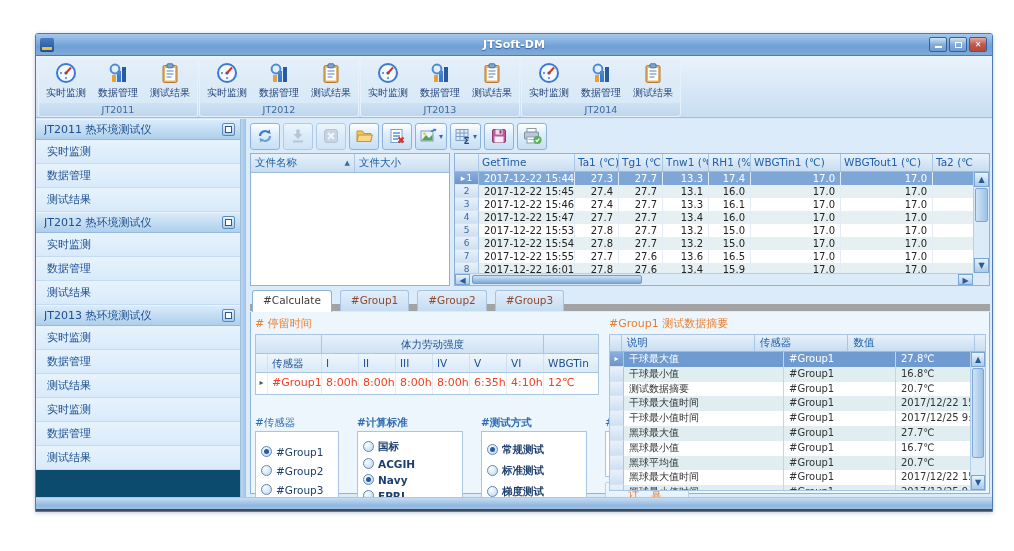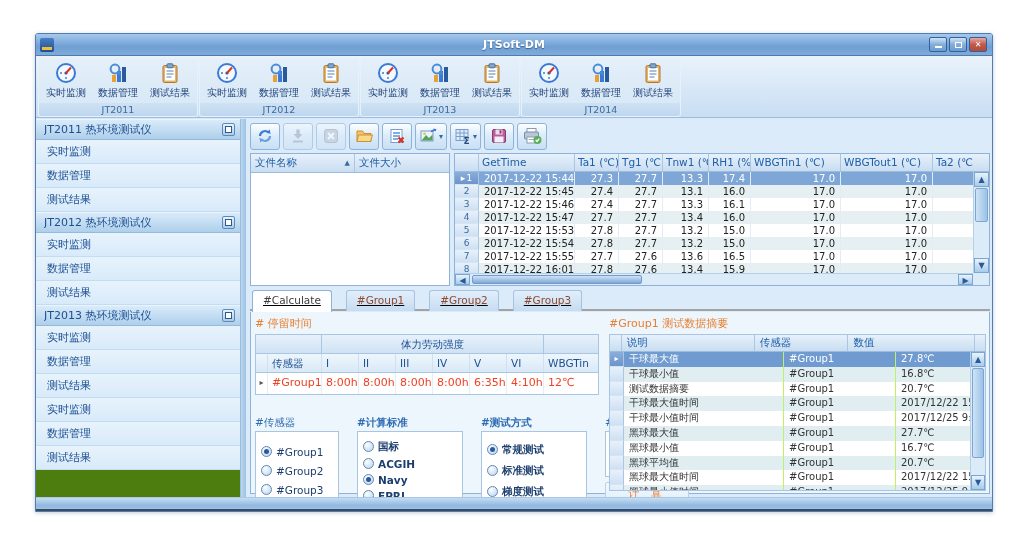--- a/index.html
+++ b/index.html
@@ -33,21 +33,21 @@
     background:linear-gradient(#e4eff9,#d5e7f6); display:flex; flex-direction:column; }
   .rbtns { flex:1; display:flex; justify-content:center; align-items:center; gap:1px; }
   .rbtn { width:51px; height:44px; display:flex; flex-direction:column; align-items:center;
     justify-content:center; border-radius:3px; }
   .rbtn .lbl { font-size:10px; color:#23447c; margin-top:2px; white-space:nowrap; }
   .rcaption { height:13px; text-align:center; font-size:9.5px; color:#3e6a9e;
     background:linear-gradient(#cfe2f4,#bed6ee); border-radius:0 0 3px 3px; line-height:13px; }
 
   
   .body { position:absolute; top:85px; bottom:14px; left:0; right:0; display:flex; }
-  .sidebar { width:205px; background:#4d7c0f; border-right:1px solid #9ebddd; overflow:hidden; }
+  .sidebar { width:205px; background:#0c4a6e; border-right:1px solid #9ebddd; overflow:hidden; }
   .sgroup-h { height:21px; background:linear-gradient(#d9ebfa,#aecfeb); border-top:1px solid #eaf4fc;
     border-bottom:1px solid #96badd; display:flex; align-items:center; padding:0 5px 0 8px; }
   .sgroup-h .t { font-size:11px; color:#1d4f91; flex:1; white-space:nowrap; overflow:hidden; }
   .sbtn { width:13px; height:13px; border:1px solid #5e88b8; border-radius:2px;
     background:linear-gradient(#e8f3fc,#a9cbe9); display:flex; align-items:center; justify-content:center; }
   .sbtn::after { content:""; width:5px; height:5px; border:1px solid #2a5a96; background:#fff; }
   .sitem { height:24px; line-height:23px; padding-left:11px; font-size:11px; color:#1d4f91;
     background:linear-gradient(#e7f3fc,#d8eafa); border-bottom:1px solid #c3dcf1; }
   .vsplit { width:5px; background:linear-gradient(90deg,#bcd7ef,#9cc2e4); }
 
@@ -101,21 +101,21 @@
   .sthumb { height:34px; margin:1px; background:linear-gradient(90deg,#cfe3f6,#9cc2e6); border:1px solid #7ba6d4; border-radius:2px; }
   .vscroll .sarrow.dn { position:absolute; bottom:0; left:0; right:0; }
   .hscroll { position:absolute; left:0; right:16px; bottom:0; height:12px; background:#dcebf8; border-top:1px solid #b5cfe8; display:flex; }
   .hscroll .sarrow { width:15px; height:100%; line-height:11px; }
   .hscroll .hthumb { width:170px; margin:1px 0 1px 2px; background:linear-gradient(#cfe3f6,#7fa9d8); border:1px solid #6f9ccc; border-radius:2px; }
   .hscroll .sarrow.rt { margin-left:auto; }
   .corner { position:absolute; right:0; bottom:0; width:16px; height:12px; background:#dcebf8; }
 
   
   .lower { position:absolute; top:171px; left:4px; right:2px; bottom:3px; }
-  .tabbar { height:21px; display:flex; gap:14px; border-bottom:2px solid #a3a3a3; padding-left:2px;text-decoration:underline; }
+  .tabbar { height:21px; display:flex; gap:8px; border-bottom:7px solid #a3a3a3; padding-left:2px; }
   .tab { padding:3px 10px 0 10px; font-size:10.5px; color:#8d4a2f;
     background:linear-gradient(#e2eefb,#c6dcf1); border:1px solid #a5c4e2; border-bottom:none;
     border-radius:3px 3px 0 0; height:21px; }
   .tab.active { background:#fff; color:#3d3d3d; position:relative; z-index:2; height:22px; border-color:#8fb2d8; }
   .tabcontent { position:absolute; top:22px; left:0; right:0; bottom:0; background:#eef6fd;
     border:1px solid #8fb2d8; border-top:none; display:flex; }
 
   .calcleft { width:352px; padding:4px 2px 2px 4px; position:relative; }
   .sec-title { font-size:11px; color:#e87e2e; height:16px; }
 

